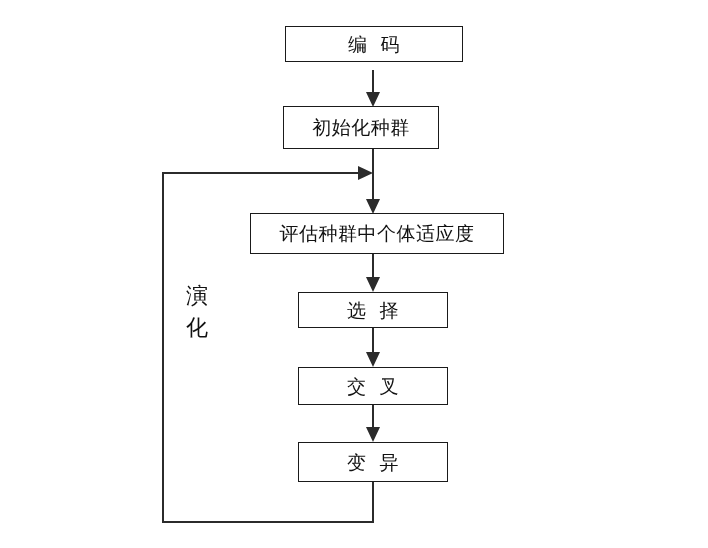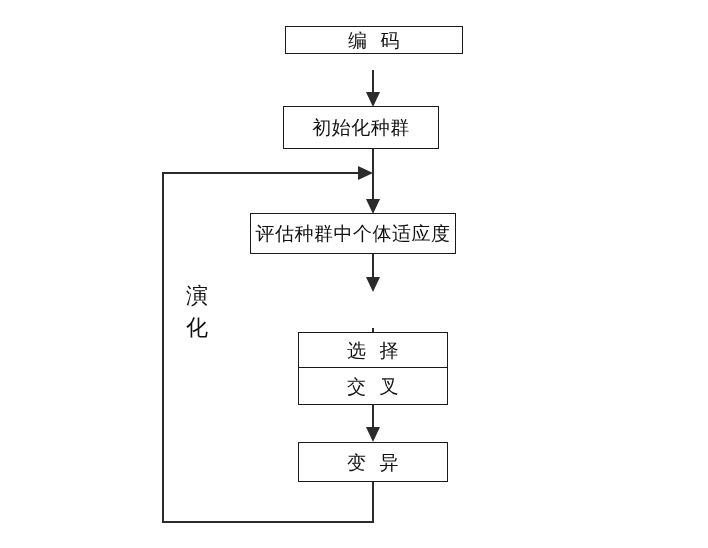--- a/index.html
+++ b/index.html
@@ -22,24 +22,24 @@
     background: #ffffff;
     display: flex;
     align-items: center;
     justify-content: center;
     color: #111111;
     font-size: 19px;
     line-height: 1;
     letter-spacing: 0.5px;
     white-space: pre;
   }
-  .node-enc   { left: 285px; top: 26px;  width: 178px; height: 28px; }
+  .node-enc   { left: 285px; top: 26px;  width: 178px; height: 36px; }
   .node-init  { left: 283px; top: 106px; width: 156px; height: 43px; }
-  .node-eval  { left: 250px; top: 213px; width: 206px; height: 41px; }
-  .node-sel   { left: 298px; top: 292px; width: 150px; height: 36px; margin-top: 40px; }
+  .node-eval  { left: 250px; top: 213px; width: 254px; height: 41px; }
+  .node-sel   { left: 298px; top: 292px; width: 150px; height: 36px; }
   .node-cross { left: 298px; top: 367px; width: 150px; height: 38px; }
   .node-mut   { left: 298px; top: 442px; width: 150px; height: 40px; }
 
   .loop-label {
     position: absolute;
     left: 180px;
     top: 280px;
     width: 34px;
     color: #111111;
     font-size: 22px;

